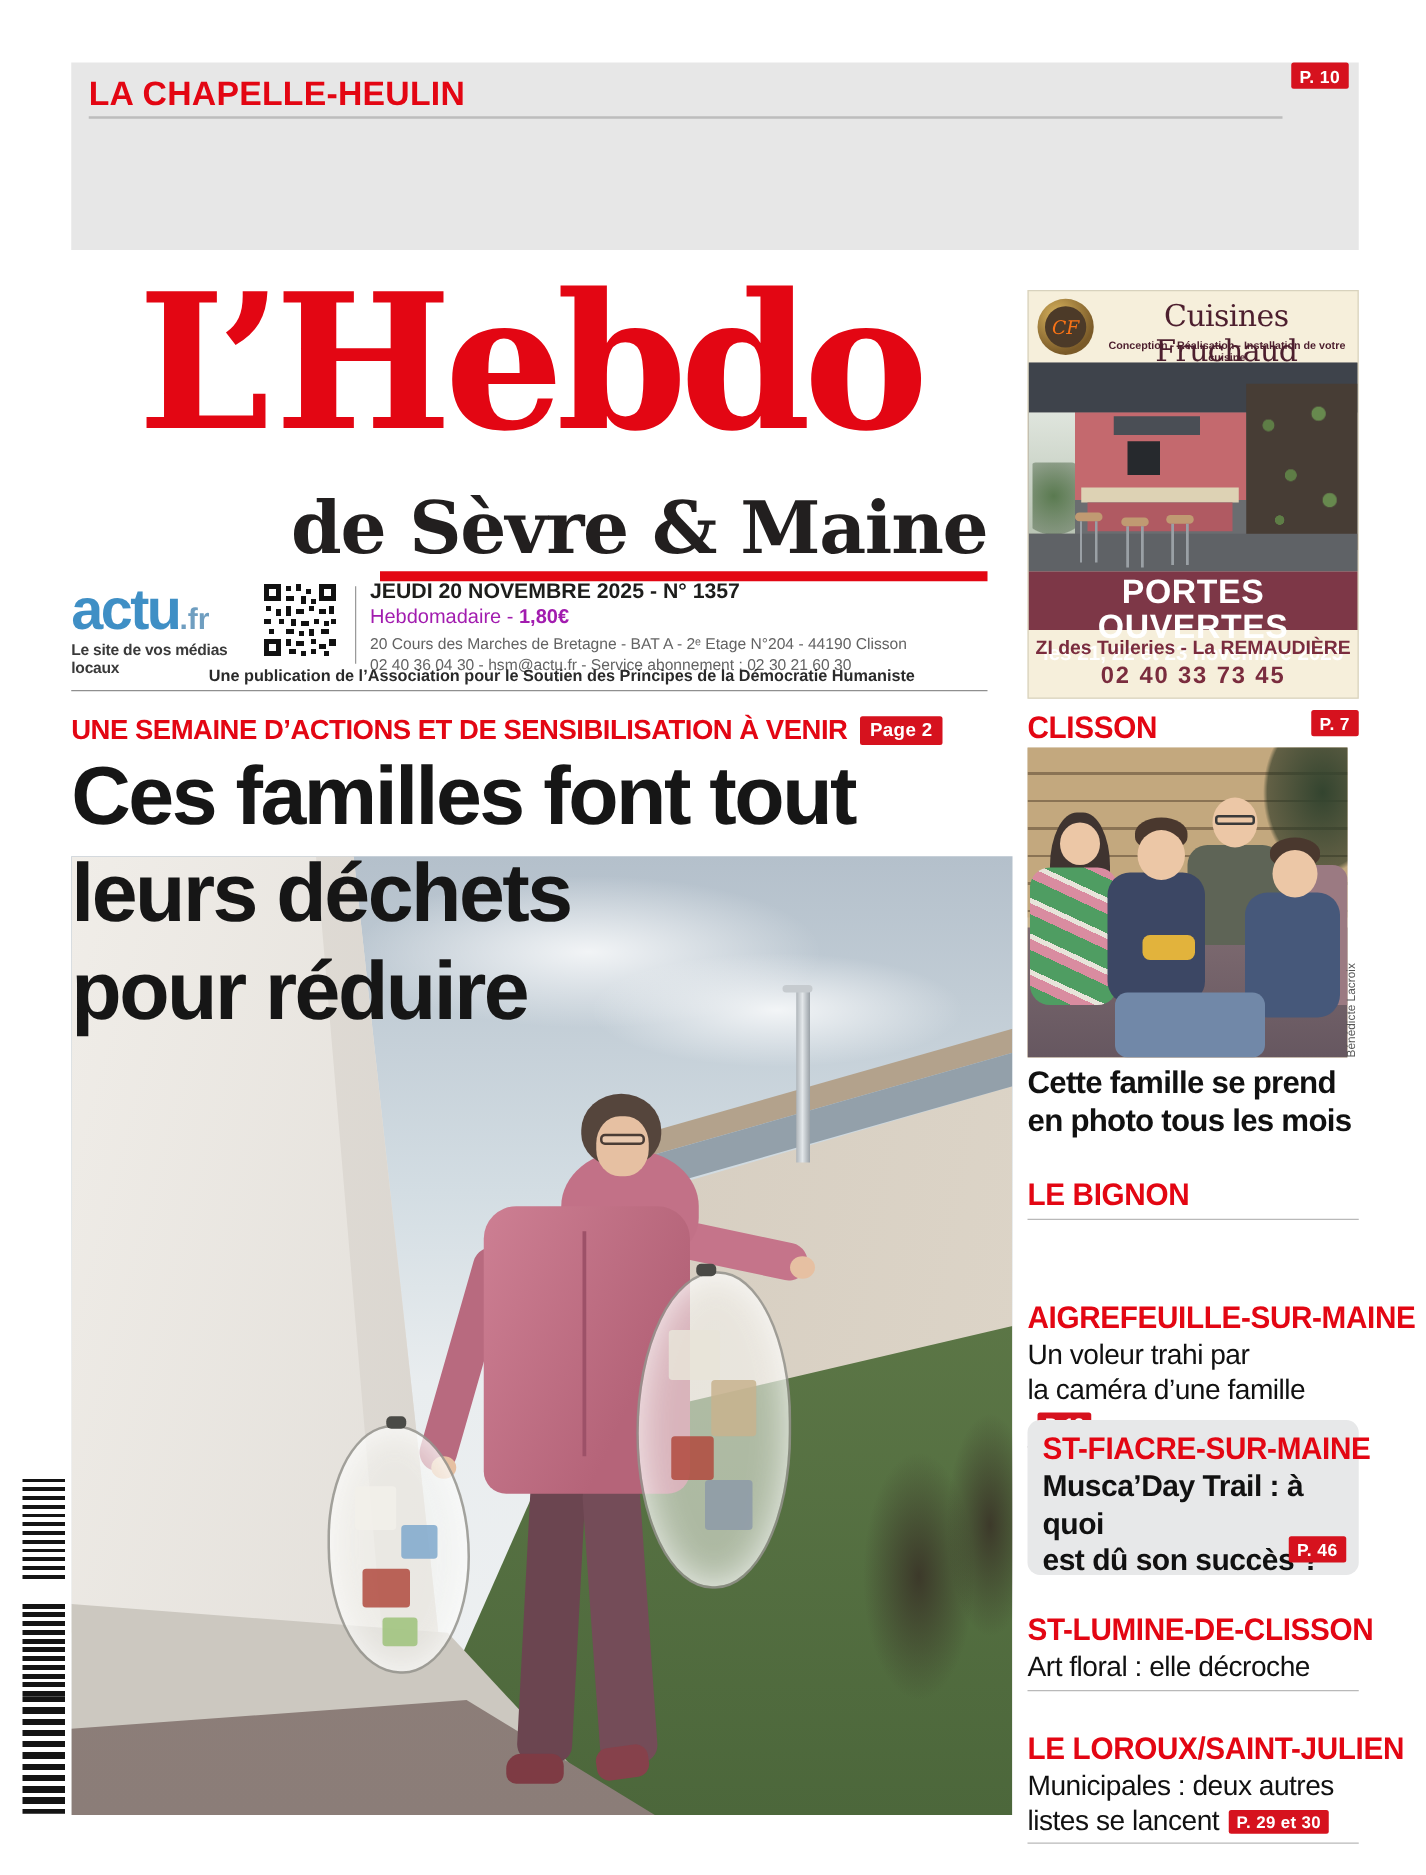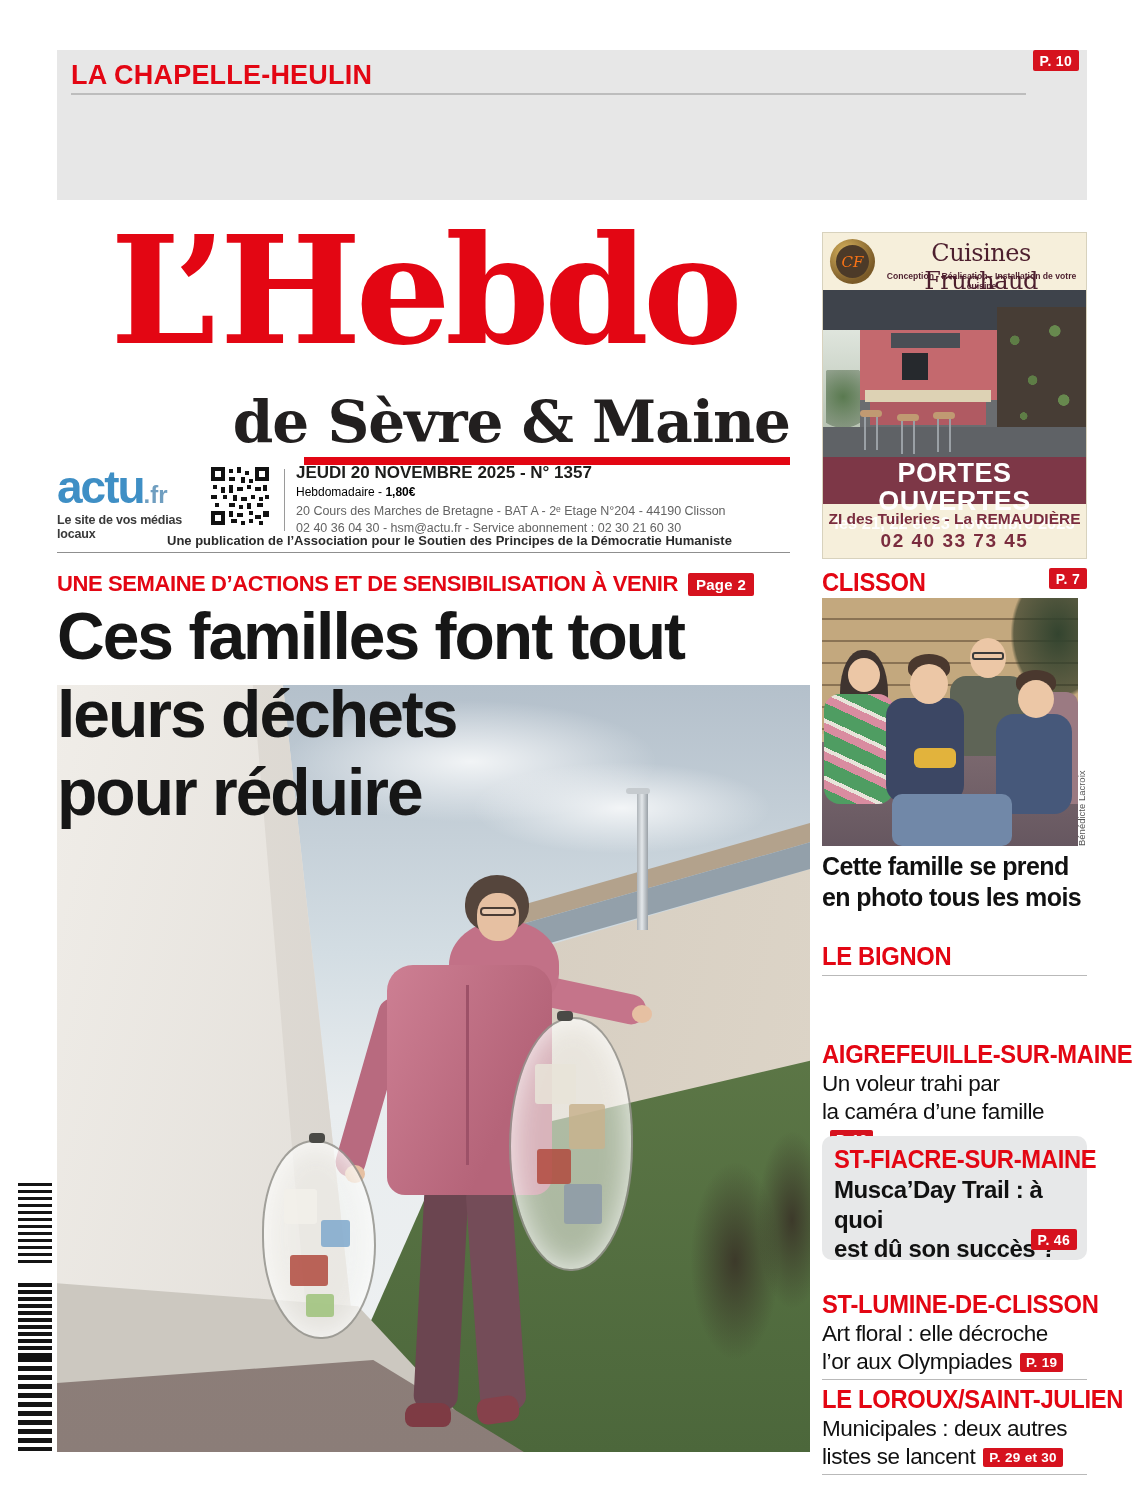--- a/index.html
+++ b/index.html
@@ -25,21 +25,21 @@
   .actu{position:absolute;left:57px;top:464px;width:150px;}
   .actu-word{font-size:46px;font-weight:bold;color:#3f8fc5;letter-spacing:-2px;line-height:1;}
   .actu-fr{font-size:24px;font-weight:bold;color:#6f9ec0;}
   .actu-tag{font-size:12.5px;font-weight:bold;color:#3a3a3a;margin-top:3px;letter-spacing:-0.2px;}
 
   .qr{position:absolute;left:211px;top:467px;width:58px;height:58px;}
   .vline{position:absolute;left:284px;top:469px;width:1px;height:62px;background:#9a9a9a;}
 
   .issue{position:absolute;left:296px;top:463px;width:500px;}
   .issue-l1{font-size:17px;font-weight:bold;color:#1d1d1b;}
-  .issue-l2{font-size:12px;color:#000000;margin-top:2px;}
+  .issue-l2{font-size:16px;color:#a21caf;margin-top:2px;}
   .issue-l2 b{font-weight:bold;}
   .issue-small{font-size:12.5px;color:#636363;margin-top:4px;line-height:1.3;}
   .publisher{position:absolute;left:167px;top:533px;font-size:13px;font-weight:bold;color:#2a2a2a;}
   .hairline{position:absolute;left:57px;top:552px;width:733px;height:1px;background:#8f8f8f;}
 
   
   .ad{position:absolute;left:822px;top:232px;width:265px;height:327px;background:#f6efdb;border:1px solid #d8d2bd;box-sizing:border-box;}
   .ad-head{position:relative;height:57px;}
   .ad-logo{position:absolute;left:7px;top:6px;width:45px;height:45px;border-radius:50%;
            background:radial-gradient(circle at 35% 30%,#d9b45e,#7a5a28 70%);display:flex;align-items:center;justify-content:center;}
@@ -411,21 +411,20 @@
       <div>Musca’Day Trail : à quoi</div>
       <div>est dû son succès ?</div>
     </div>
     <span class="badge t-box-badge">P. 46</span>
   </div>
 
   <div class="teaser" style="top:1290px;">
     <div class="sb-section">ST-LUMINE-DE-CLISSON</div>
     <div class="t-lines">
       <div>Art floral : elle décroche</div>
-      <div><span>l’or aux Olympiades</span><span class="badge t-badge">P. 19</span></div>
     </div>
     <div class="t-rule"></div>
   </div>
 
   <div class="teaser" style="top:1385px;">
     <div class="sb-section">LE LOROUX/SAINT-JULIEN</div>
     <div class="t-lines">
       <div>Municipales : deux autres</div>
       <div><span>listes se lancent</span><span class="badge t-badge">P. 29 et 30</span></div>
     </div>

